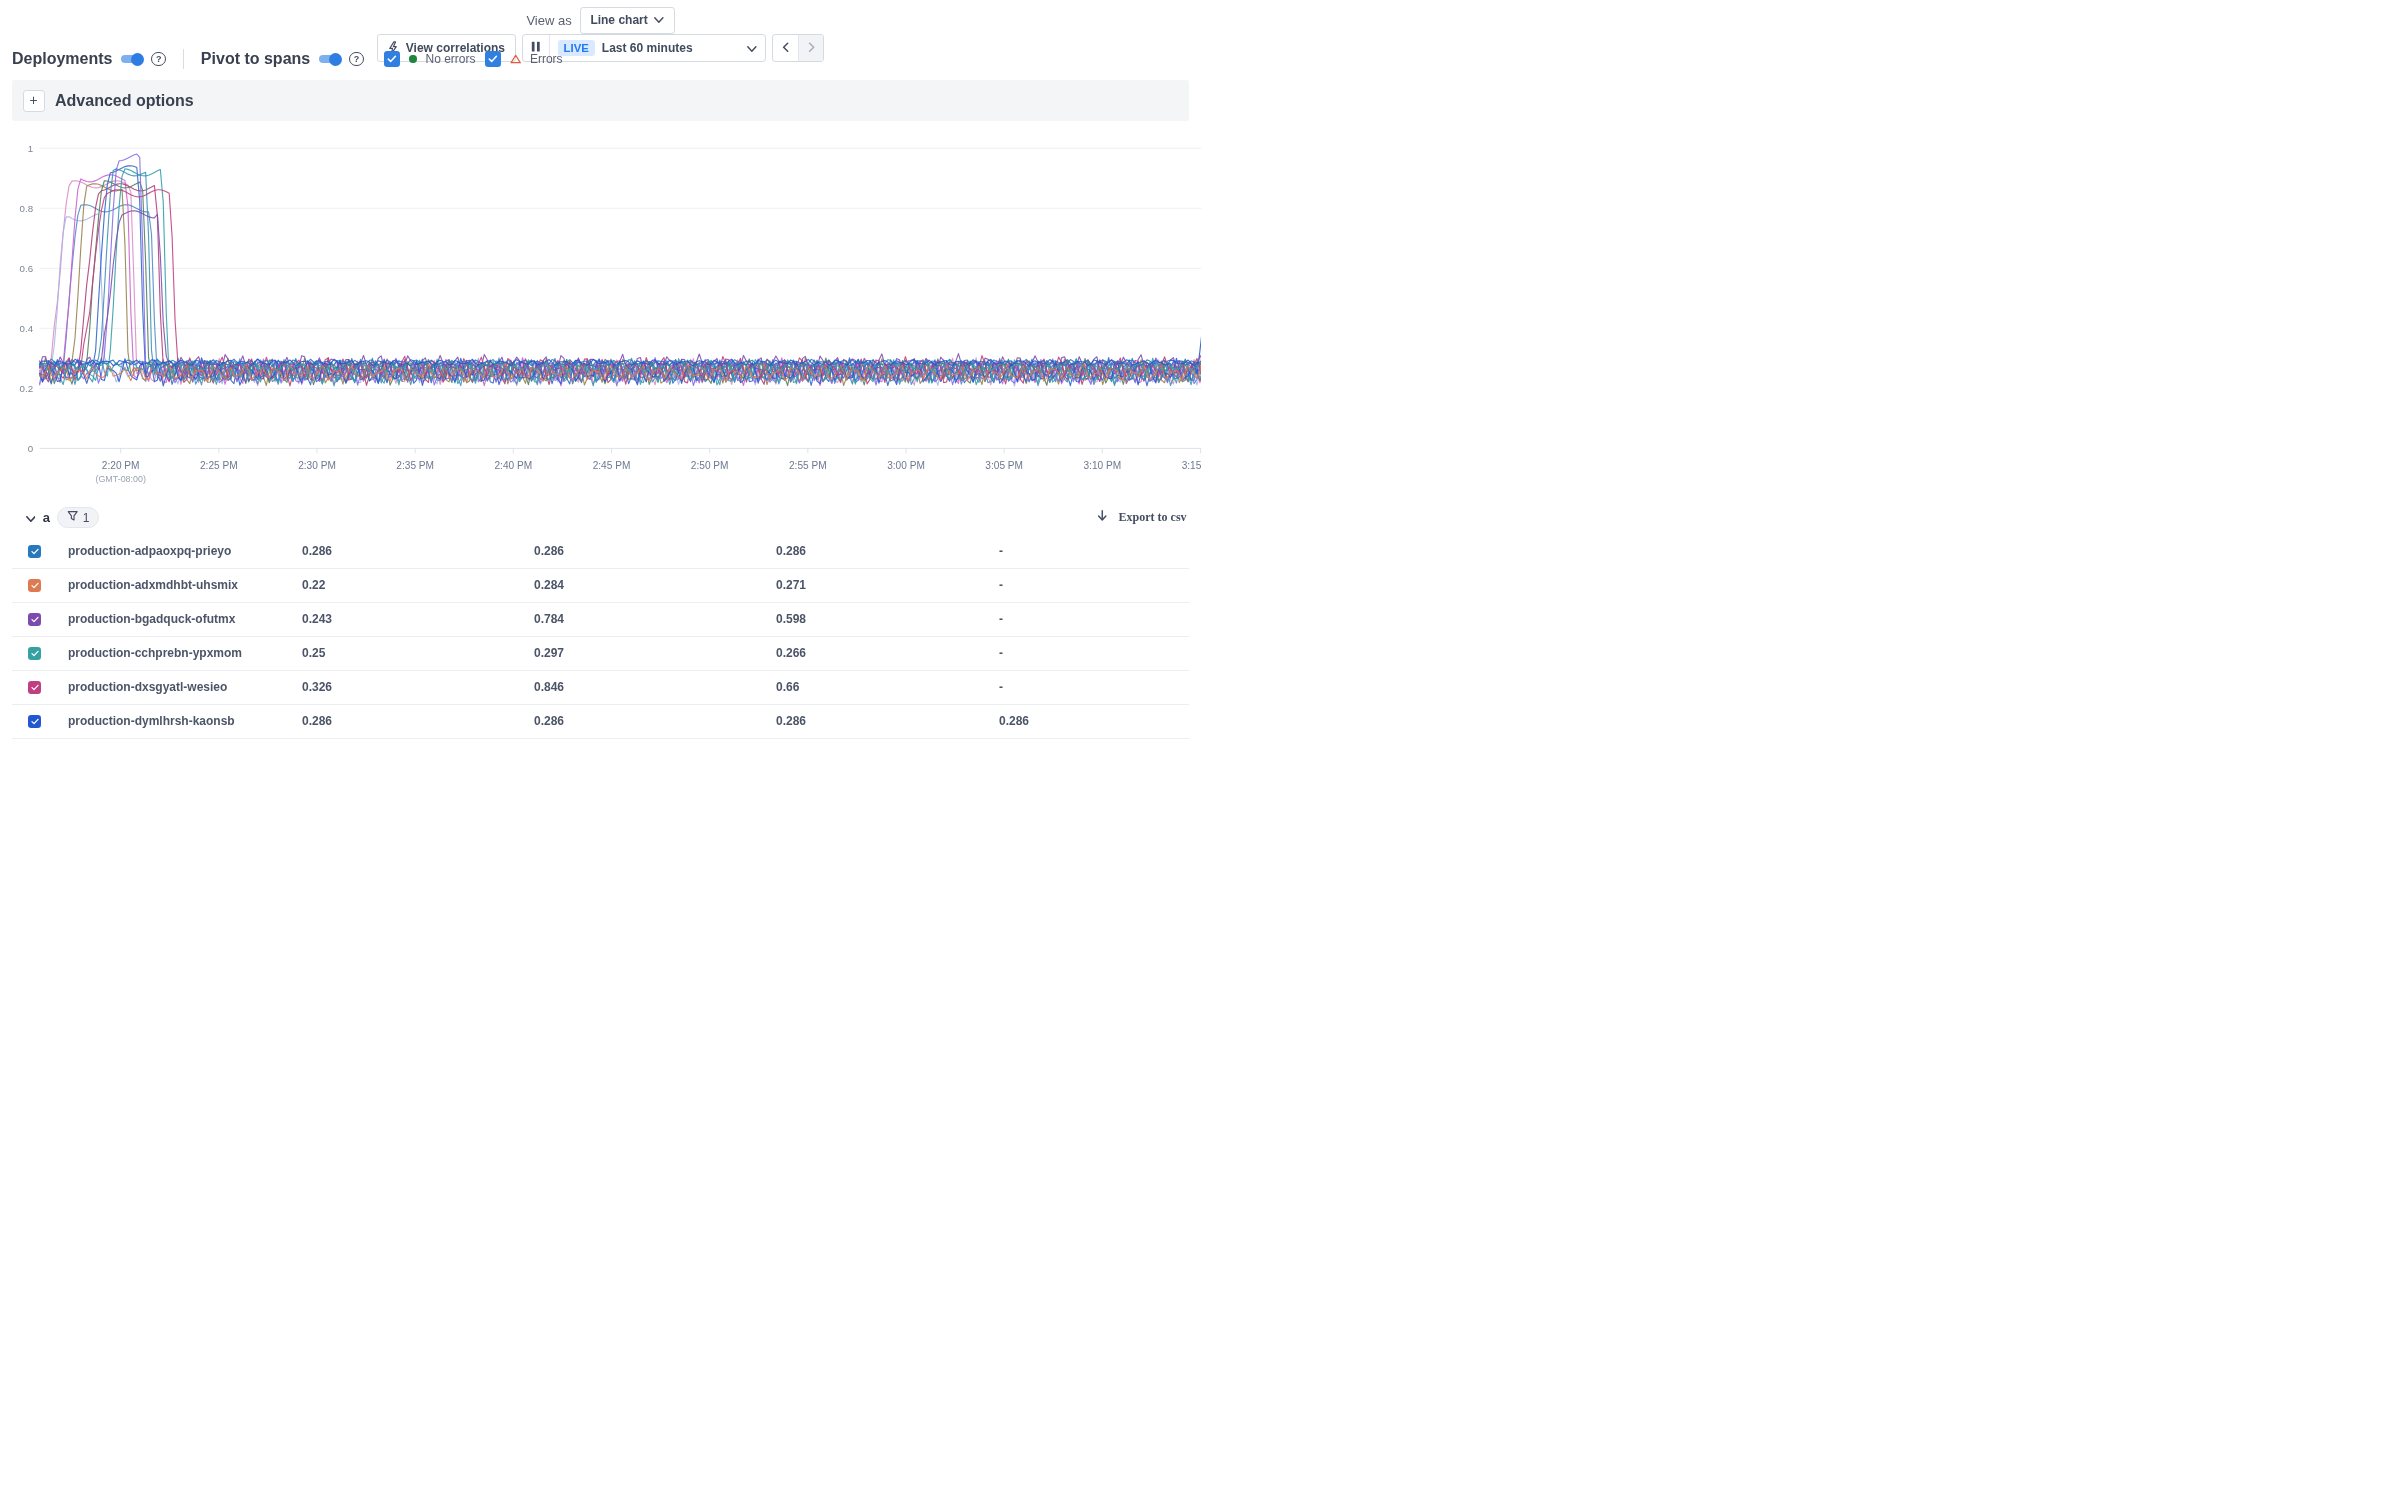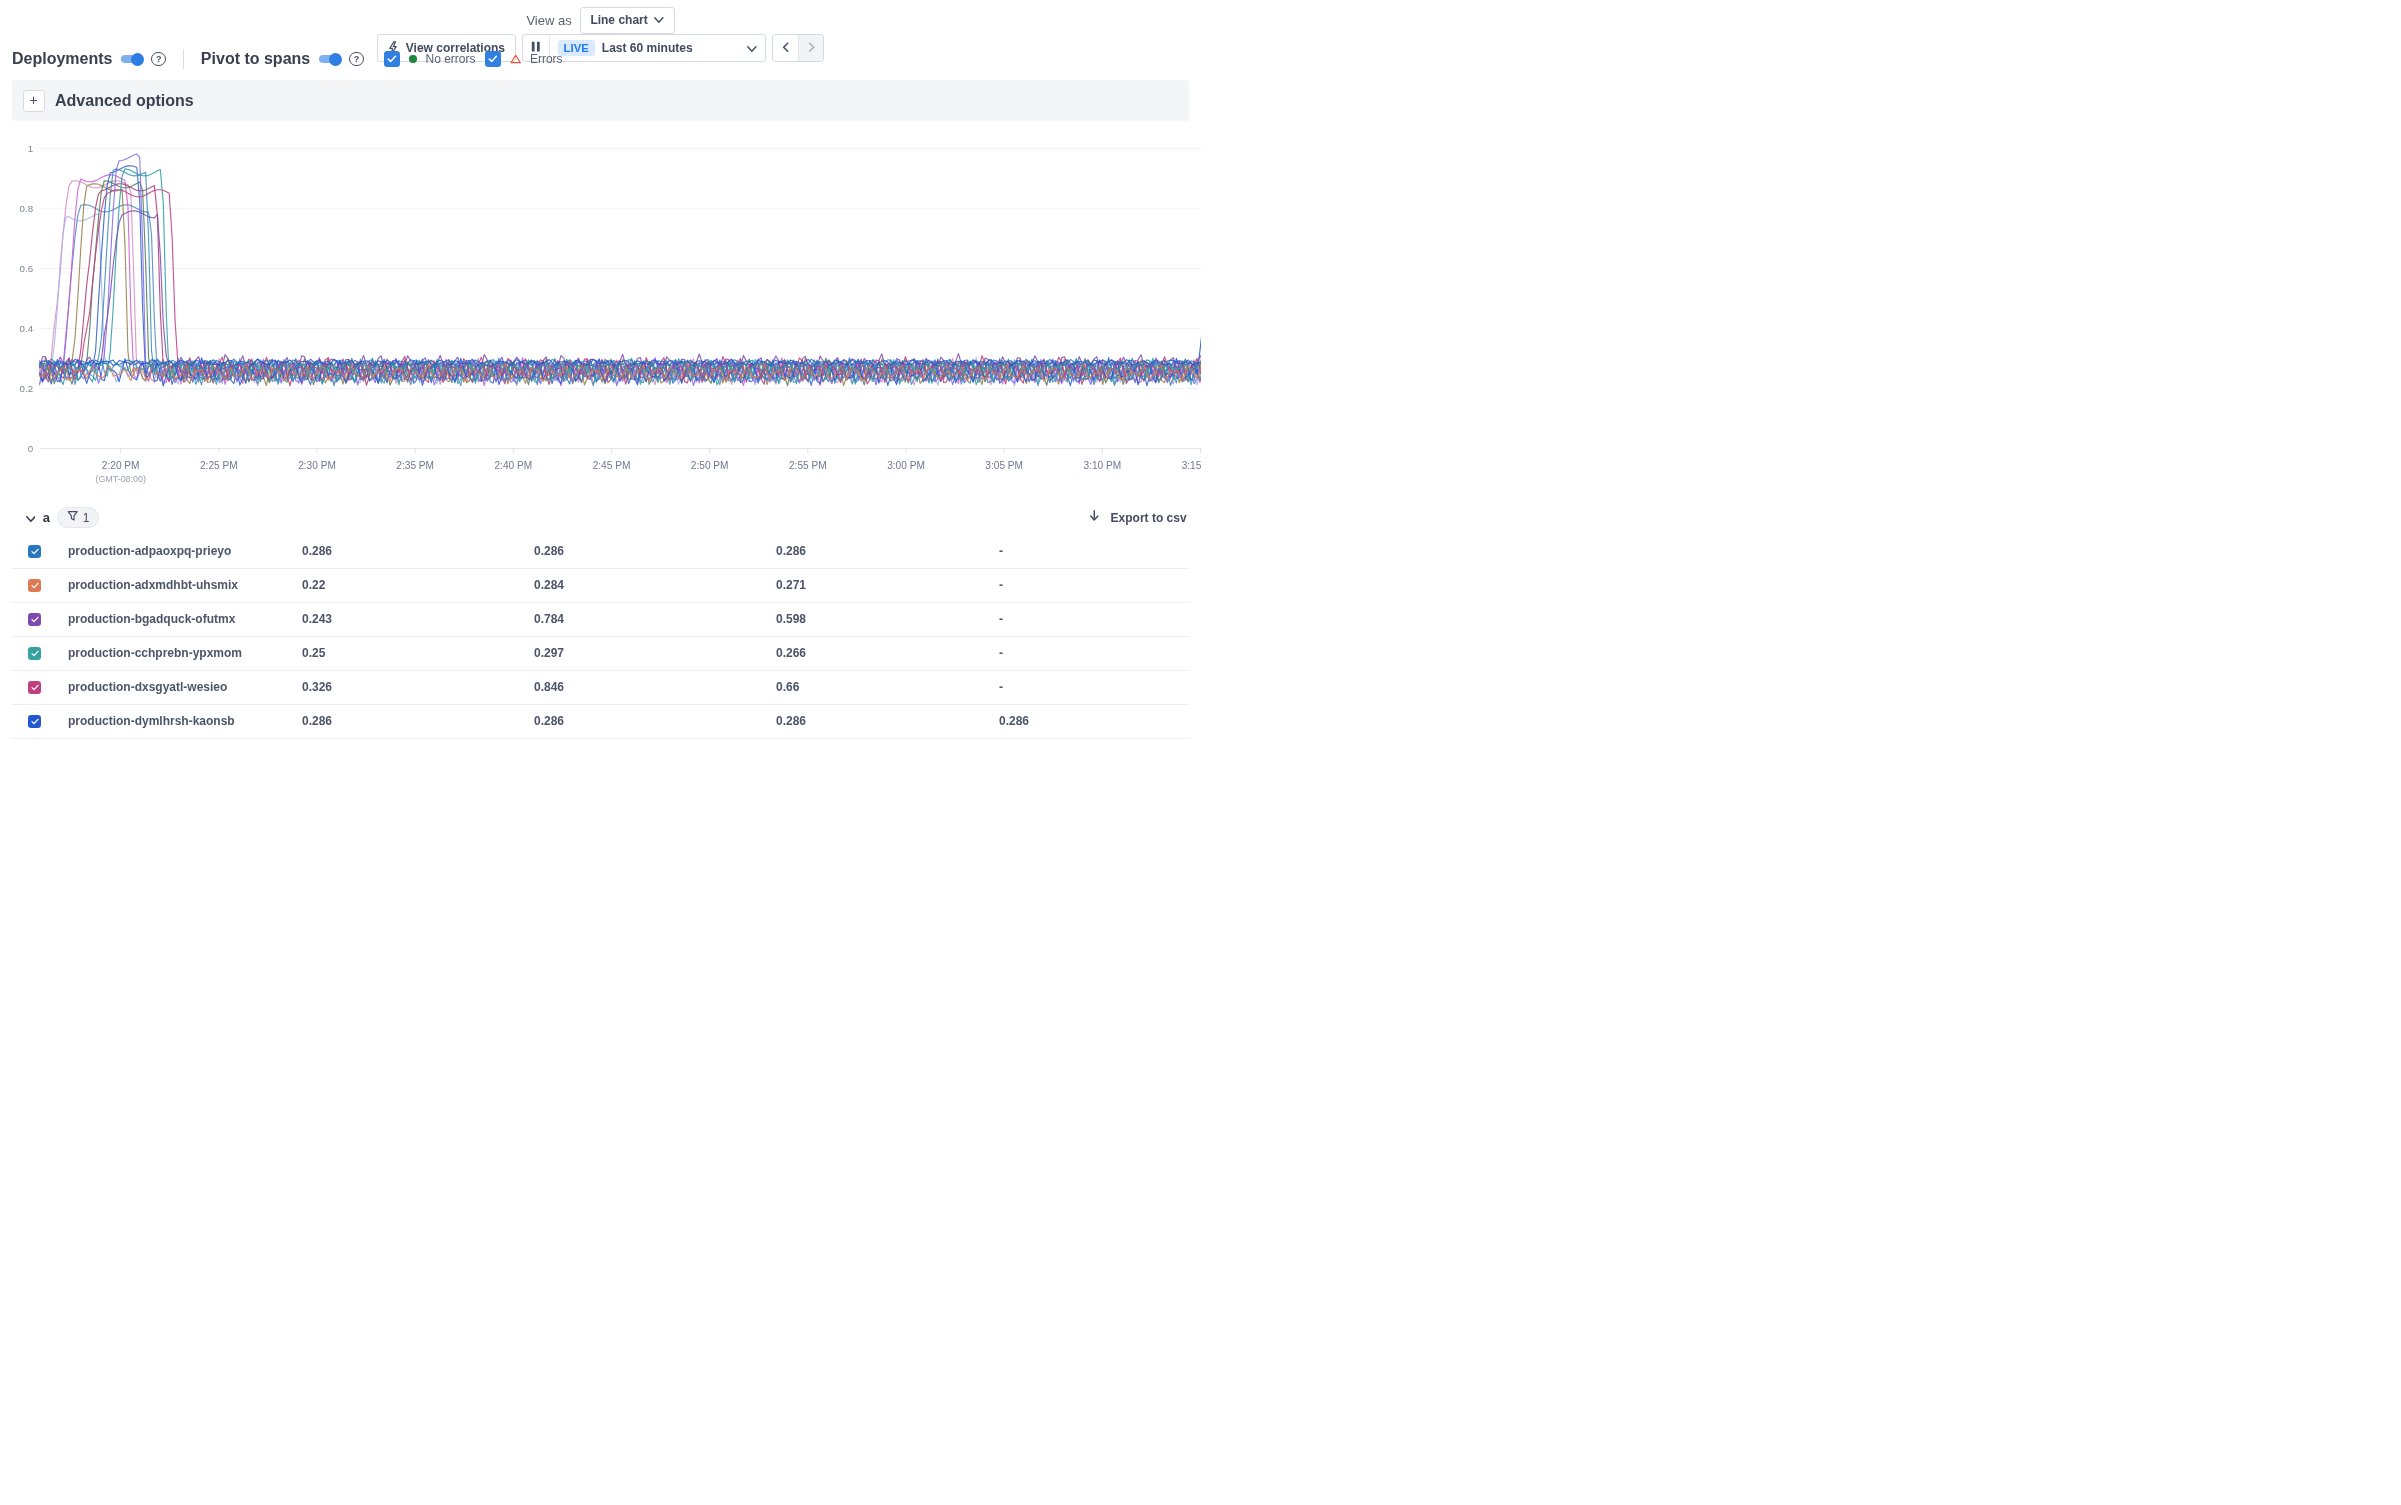--- a/index.html
+++ b/index.html
@@ -54,21 +54,21 @@
   .chart-wrap text { font-family:"Liberation Sans", sans-serif; }
 
   
   .sect { display:flex; align-items:center; margin-top:13px; height:24px; }
   .sect-left { display:flex; align-items:center; gap:7.3px; padding-left:13.8px; }
   .sect-name { font-size:13px; font-weight:700; color:#2e3442; }
   .pill { display:inline-flex; align-items:center; gap:4px; height:21px; padding:0 9px;
     background:#f1f3f7; border:0.8px solid #e3e6ec; border-radius:10.5px; cursor:pointer;
     font-size:12px; color:#454d60; }
   .spacer { flex:1; }
-  .export-btn { display:inline-flex; align-items:center; gap:11px; font-size:12px; font-weight:700; color:#454d60; cursor:pointer; padding-right:2.4px; }
+  .export-btn { display:inline-flex; align-items:center; gap:11px; font-size:12px; font-weight:700; color:#454d60; cursor:pointer; padding-right:2.4px;font-family:Liberation Serif, serif; }
 
   
   .table { margin-top:4.9px; }
   .trow { display:grid; grid-template-columns:56px 234px 232px 242px 223px auto; align-items:center;font-weight:bold; }
   .thead { height:29px; font-weight:700; font-size:12px; color:#39404f; }
   .thead .cell { cursor:pointer; }
   .table .hr { border-bottom:0.8px solid #e4e6ea; }
   .tbody .trow { height:34px; border-bottom:0.8px solid #eceef2; font-size:12px; color:#4c5568; }
   .cb-cell { padding-left:16px; }
   .cbox-sm { width:13px; height:13px; border-radius:3.2px; display:inline-flex; align-items:center; justify-content:center; cursor:pointer; }

